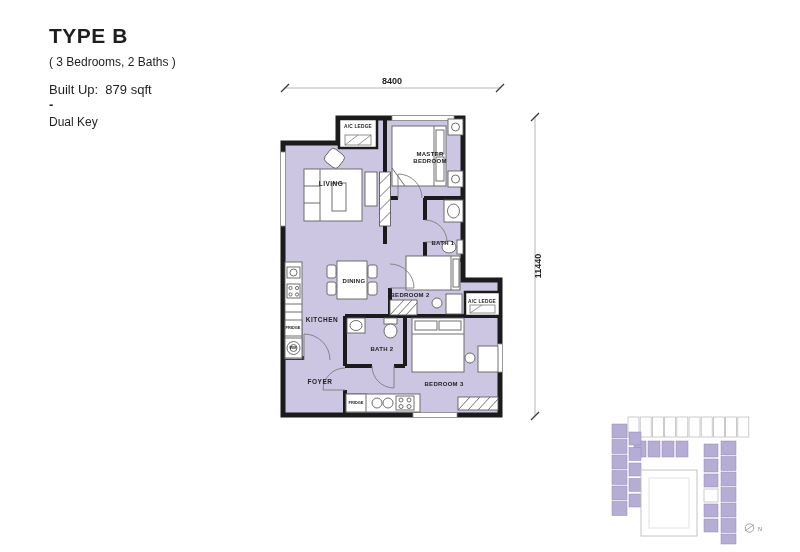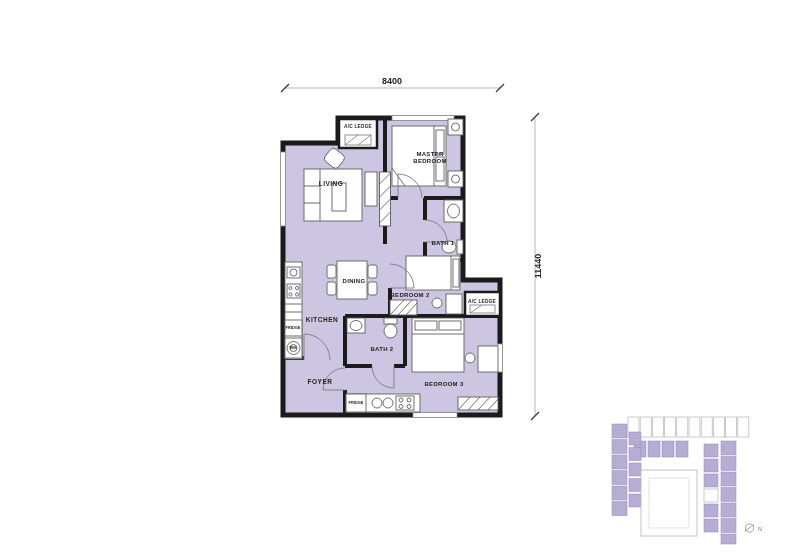--- a/index.html
+++ b/index.html
@@ -22,20 +22,27 @@
   .lbl-room-lg{font-size:6.5px;letter-spacing:.5px;}
   .lbl-small{font-size:4.8px;letter-spacing:.2px;}
   .lbl-appl{font-size:4.6px;font-weight:bold;transform:translate(-50%,-50%) scale(.85);}
   .lbl-wrap{white-space:normal;width:46px;}
 </style>
 </head>
 <body>
 
 <div class="canvas">
 
+  <div class="title-block">
+    <div class="hd-title">TYPE B</div>
+    <div class="hd-sub">( 3 Bedrooms, 2 Baths )</div>
+    <div class="hd-built">Built Up:  879 sqft</div>
+    <div class="hd-dash">-</div>
+    <div class="hd-key">Dual Key</div>
+  </div>
 
   <svg class="plan-svg" viewBox="270 70 300 360" xmlns="http://www.w3.org/2000/svg">
 
     <g stroke="#9a9a9a" stroke-width="0.7" fill="none">
       <line x1="285" y1="88" x2="500" y2="88"></line>
       <line x1="535" y1="117" x2="535" y2="416"></line>
       <g stroke="#3a3a3a" stroke-width="1.3">
         <line x1="281" y1="92" x2="289" y2="84"></line>
         <line x1="496" y1="92" x2="504" y2="84"></line>
         <line x1="531" y1="121" x2="539" y2="113"></line>

